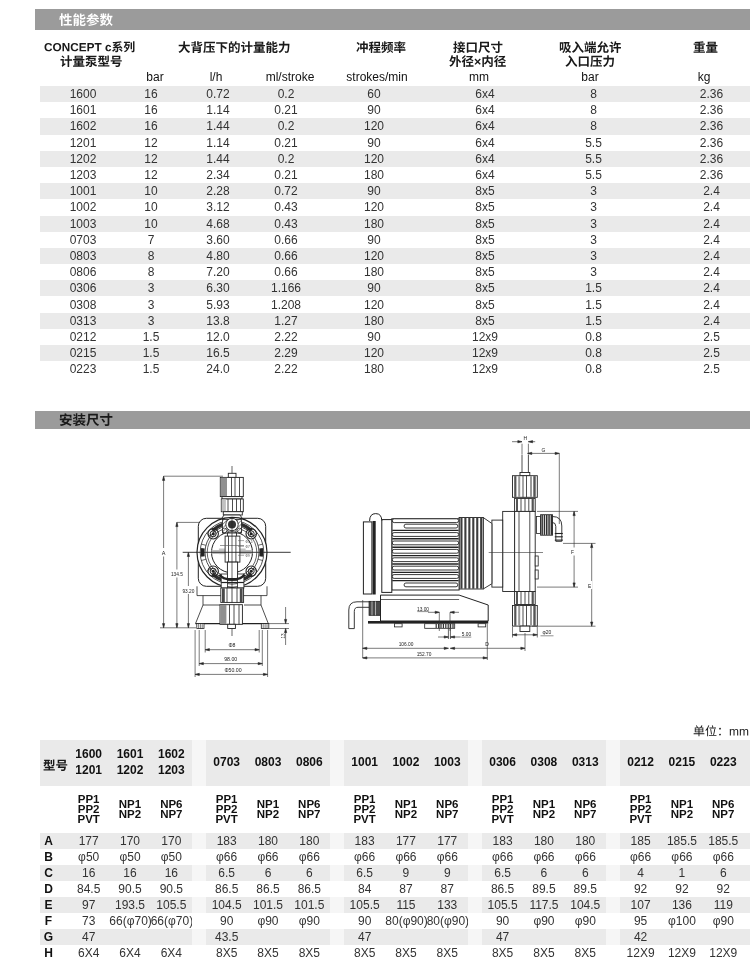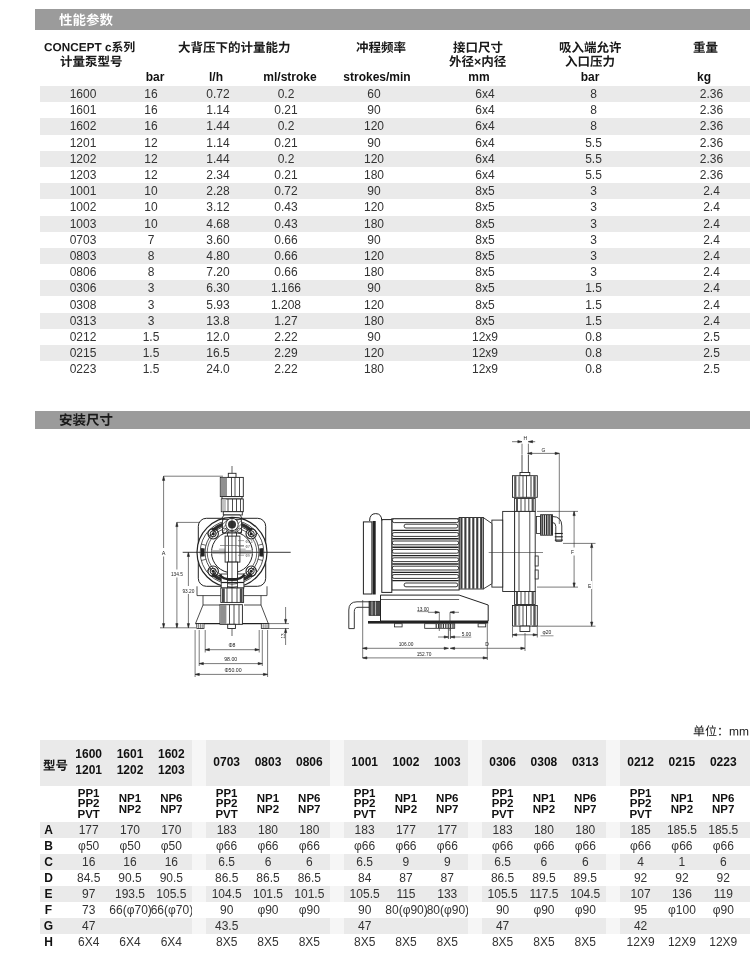--- a/index.html
+++ b/index.html
@@ -2,26 +2,26 @@
 <html><head><meta charset="utf-8">
 <style>
 html,body{margin:0;padding:0;background:#fff;}
 body{width:750px;height:970px;position:relative;font-family:"Liberation Sans",sans-serif;overflow:hidden;}
 table{border-collapse:collapse;table-layout:fixed;}
 td{padding:0;text-align:center;vertical-align:middle;overflow:hidden;white-space:nowrap;}
 .t1{position:absolute;left:40px;top:86px;width:710px;font-size:12px;color:#333;}
 .t1 td{height:16.2px;}
 .t1 td:last-child{padding-left:20px;}
 .t1 tr.g td{background:#eaeaea;}
-.hdr{position:absolute;font-weight:bold;color:#111;font-size:12px;white-space:nowrap;}
+.hdr{position:absolute;font-weight:normal;color:#111;font-size:12px;white-space:nowrap;}
 .t2{position:absolute;left:40px;top:740px;width:710px;font-size:12px;color:#333;}
 .t2 td{height:16px;}
 .t2 .mh td{height:45.5px;background:#eaeaea;font-weight:bold;color:#111;line-height:15.5px;}
 .t2 .mh td.gap{background:#f6f6f6;}
-.t2 .mt td{height:36px;font-weight:bold;color:#111;font-size:11.5px;line-height:10.2px;}
+.t2 .mt td{height:47px;font-weight:bold;color:#111;font-size:11.5px;line-height:10.2px;}
 .t2 tr.g td{background:#eaeaea;}
 .t2 tr.g td.gap{background:#f6f6f6;}
 .t2 td.lbl{font-weight:bold;color:#111;padding-right:11px;}
 </style></head><body>
 
 <div style="position:absolute;left:35px;top:9px;width:715px;height:20.5px;background:#9b9b9b"></div>
 <svg style="position:absolute;left:59.0px;top:11.5px" width="54" height="17" viewBox="0 0 54 17">
     <path transform="translate(0,12.82)" fill="#fff" d="M4.56 -0.75V0.78H13.01V-0.75H9.82V-3.46H12.29V-4.98H9.82V-7.20H12.59V-8.73H9.82V-11.39H8.20V-8.73H7.11C7.24 -9.34 7.35 -9.97 7.45 -10.61L5.87 -10.85C5.73 -9.69 5.50 -8.53 5.17 -7.53C4.96 -8.07 4.68 -8.72 4.41 -9.23L3.63 -8.91V-11.47H2.01V-8.70L0.87 -8.86C0.78 -7.74 0.54 -6.23 0.21 -5.33L1.41 -4.90C1.70 -5.87 1.94 -7.33 2.01 -8.46V1.20H3.63V-8.05C3.86 -7.49 4.06 -6.91 4.14 -6.50L4.90 -6.85C4.77 -6.57 4.64 -6.30 4.49 -6.07C4.88 -5.91 5.61 -5.54 5.93 -5.33C6.22 -5.84 6.47 -6.49 6.70 -7.20H8.20V-4.98H5.57V-3.46H8.20V-0.75Z M18.22 -5.26V-4.54H16.21V-5.26ZM14.71 -6.58V1.18H16.21V-1.36H18.22V-0.45C18.22 -0.29 18.18 -0.25 18.00 -0.25C17.83 -0.24 17.30 -0.22 16.82 -0.25C17.02 0.12 17.26 0.75 17.34 1.17C18.15 1.17 18.77 1.16 19.23 0.90C19.69 0.67 19.83 0.27 19.83 -0.43V-6.58ZM16.21 -3.34H18.22V-2.56H16.21ZM24.94 -10.62C24.3 -10.24 23.39 -9.82 22.47 -9.47V-11.42H20.88V-7.34C20.88 -5.85 21.26 -5.4 22.84 -5.4C23.16 -5.4 24.36 -5.4 24.70 -5.4C25.94 -5.4 26.37 -5.88 26.55 -7.62C26.10 -7.72 25.46 -7.96 25.13 -8.22C25.08 -7.02 24.98 -6.81 24.55 -6.81C24.27 -6.81 23.28 -6.81 23.07 -6.81C22.55 -6.81 22.47 -6.88 22.47 -7.35V-8.16C23.66 -8.50 24.93 -8.95 25.97 -9.45ZM25.04 -4.54C24.39 -4.11 23.46 -3.65 22.50 -3.28V-5.10H20.89V-0.83C20.89 0.64 21.30 1.12 22.88 1.12C23.20 1.12 24.44 1.12 24.78 1.12C26.08 1.12 26.51 0.58 26.68 -1.32C26.24 -1.43 25.59 -1.67 25.25 -1.93C25.19 -0.54 25.11 -0.29 24.63 -0.29C24.35 -0.29 23.34 -0.29 23.11 -0.29C22.59 -0.29 22.50 -0.36 22.50 -0.85V-1.93C23.73 -2.30 25.06 -2.79 26.10 -3.36ZM14.67 -7.23C15.02 -7.37 15.56 -7.46 18.81 -7.74C18.91 -7.50 18.99 -7.27 19.04 -7.07L20.52 -7.65C20.29 -8.50 19.61 -9.72 18.98 -10.63L17.60 -10.12C17.83 -9.77 18.06 -9.36 18.26 -8.96L16.28 -8.82C16.80 -9.49 17.34 -10.28 17.73 -11.05L16.01 -11.50C15.63 -10.51 14.99 -9.54 14.78 -9.28C14.56 -9.00 14.35 -8.80 14.13 -8.74C14.32 -8.32 14.59 -7.57 14.67 -7.23Z M35.26 -3.79C34.14 -3.03 31.91 -2.47 30.05 -2.21C30.38 -1.87 30.75 -1.36 30.94 -0.97C32.99 -1.37 35.20 -2.06 36.61 -3.11ZM36.85 -2.43C35.37 -1.05 32.31 -0.43 29.11 -0.18C29.41 0.18 29.74 0.79 29.88 1.24C33.41 0.82 36.50 0.05 38.36 -1.74ZM29.30 -7.74C29.67 -7.87 30.11 -7.92 31.88 -8.00C31.75 -7.70 31.61 -7.42 31.45 -7.15H27.63V-5.72H30.42C29.59 -4.79 28.53 -4.05 27.31 -3.53C27.67 -3.23 28.28 -2.59 28.52 -2.26C29.32 -2.67 30.05 -3.15 30.72 -3.75C30.95 -3.51 31.15 -3.23 31.30 -3.03C32.65 -3.33 34.35 -3.90 35.51 -4.59L34.19 -5.31C33.54 -4.95 32.42 -4.61 31.37 -4.37C31.77 -4.79 32.14 -5.23 32.46 -5.72H35.11C36.09 -4.26 37.57 -2.99 39.10 -2.26C39.35 -2.67 39.83 -3.26 40.20 -3.57C39.00 -4.03 37.84 -4.81 36.97 -5.72H39.93V-7.15H33.30C33.45 -7.45 33.58 -7.76 33.70 -8.08L37.19 -8.22C37.48 -7.95 37.74 -7.69 37.93 -7.46L39.31 -8.38C38.54 -9.23 37.00 -10.38 35.82 -11.13L34.54 -10.32C34.92 -10.07 35.32 -9.77 35.73 -9.46L31.95 -9.36C32.68 -9.81 33.39 -10.31 34.04 -10.84L32.58 -11.63C31.64 -10.70 30.30 -9.88 29.87 -9.65C29.47 -9.42 29.16 -9.27 28.83 -9.22C28.99 -8.80 29.22 -8.05 29.30 -7.74Z M46.22 -11.31C46.00 -10.8 45.63 -10.05 45.33 -9.58L46.35 -9.12C46.71 -9.54 47.14 -10.16 47.58 -10.77ZM45.54 -3.21C45.30 -2.74 44.98 -2.32 44.61 -1.95L43.51 -2.49L43.91 -3.21ZM41.58 -1.98C42.20 -1.74 42.86 -1.41 43.51 -1.08C42.74 -0.60 41.83 -0.25 40.85 -0.04C41.12 0.24 41.43 0.80 41.58 1.17C42.79 0.83 43.88 0.35 44.80 -0.33C45.19 -0.09 45.54 0.14 45.83 0.36L46.79 -0.68C46.52 -0.87 46.18 -1.08 45.83 -1.29C46.52 -2.07 47.04 -3.05 47.38 -4.25L46.50 -4.57L46.26 -4.52H44.56L44.77 -5.04L43.34 -5.30C43.25 -5.04 43.14 -4.79 43.02 -4.52H41.31V-3.21H42.34C42.09 -2.75 41.82 -2.33 41.58 -1.98ZM41.40 -10.75C41.72 -10.23 42.05 -9.53 42.14 -9.07H41.08V-7.80H43.07C42.45 -7.14 41.59 -6.54 40.79 -6.22C41.09 -5.92 41.44 -5.4 41.63 -5.03C42.30 -5.41 43.02 -5.96 43.64 -6.58V-5.38H45.14V-6.84C45.65 -6.43 46.18 -5.99 46.48 -5.71L47.33 -6.83C47.08 -7.00 46.34 -7.45 45.72 -7.80H47.70V-9.07H45.14V-11.47H43.64V-9.07H42.25L43.37 -9.55C43.26 -10.04 42.91 -10.73 42.56 -11.24ZM48.76 -11.43C48.46 -9.00 47.85 -6.69 46.77 -5.29C47.10 -5.06 47.70 -4.53 47.93 -4.26C48.19 -4.63 48.43 -5.03 48.65 -5.48C48.91 -4.45 49.22 -3.49 49.61 -2.64C48.91 -1.51 47.92 -0.66 46.56 -0.04C46.83 0.27 47.26 0.94 47.39 1.26C48.66 0.62 49.65 -0.18 50.40 -1.20C51.01 -0.27 51.77 0.51 52.70 1.09C52.93 0.68 53.40 0.10 53.75 -0.17C52.73 -0.74 51.92 -1.59 51.28 -2.64C51.93 -3.98 52.33 -5.57 52.59 -7.47H53.44V-8.97H49.82C49.99 -9.70 50.13 -10.44 50.24 -11.21ZM51.08 -7.47C50.94 -6.33 50.74 -5.30 50.43 -4.41C50.07 -5.35 49.80 -6.38 49.61 -7.47Z"></path>
   </svg>
 

